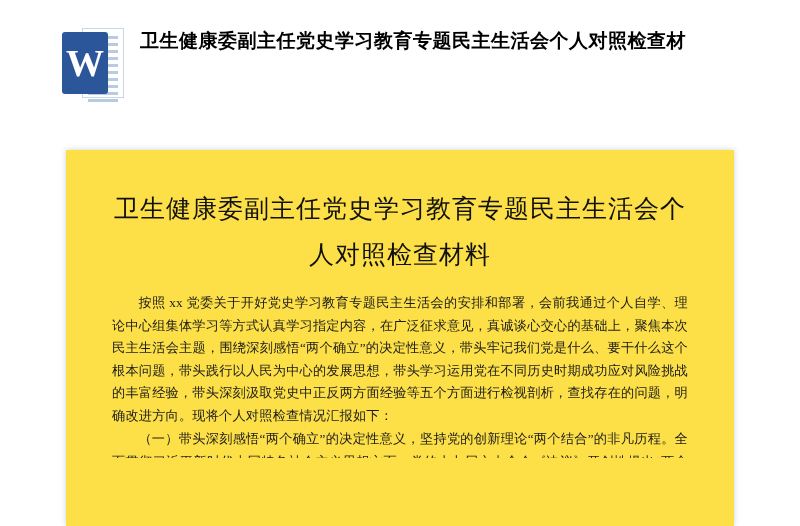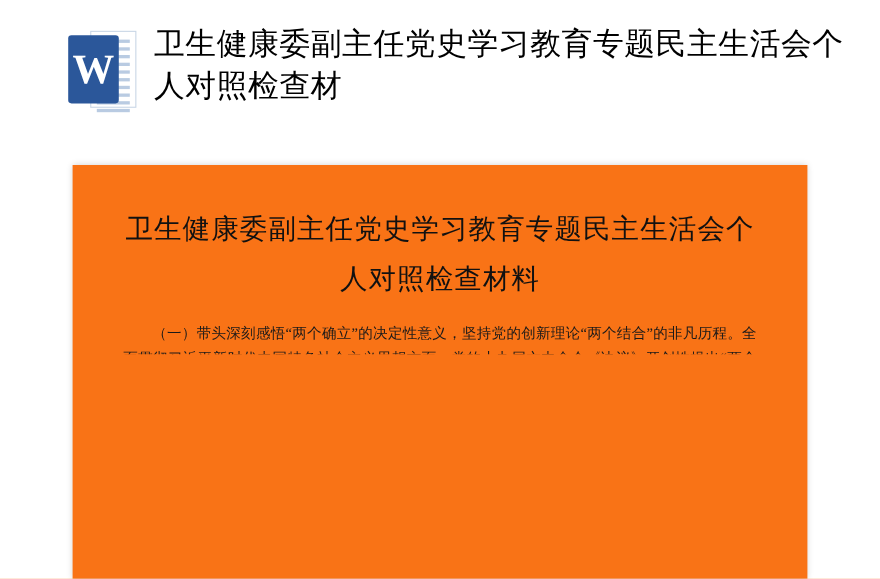--- a/index.html
+++ b/index.html
@@ -68,36 +68,36 @@
     color: #ffffff;
     font-family: "Liberation Serif", serif;
     font-weight: bold;
     font-size: 38px;
     line-height: 62px;
     text-align: center;
   }
   .header-title {
     margin-left: 16px;
     font-family: "Liberation Serif", serif;
-    font-weight: normal;
-    font-size: 28px;
+    font-weight: bold;
+    font-size: 19px;
     line-height: 38px;
     color: #000000;
     letter-spacing: 0.5px;
     max-height: 80px;
     overflow: hidden;
   }
   
   .doc-sheet {
     position: absolute;
     left: 66px;
     top: 150px;
     width: 668px;
     height: 376px;
-    background: #f97316;
+    background: #fde047;
     box-shadow: 0 0 6px rgba(0,0,0,0.18);
     box-sizing: border-box;
     padding: 36px 46px 0 46px;
     overflow: hidden;
   }
   .doc-title {
     font-family: "Liberation Serif", serif;
     font-size: 25px;
     font-weight: 400;
     line-height: 46px;
@@ -144,16 +144,17 @@
           <i></i>
           <i></i>
       </div>
       <div class="blue-tile">W</div>
     </div>
     <div class="header-title">卫生健康委副主任党史学习教育专题民主生活会个人对照检查材</div>
   </div>
 
   <div class="doc-sheet">
     <div class="doc-title">卫生健康委副主任党史学习教育专题民主生活会个人对照检查材料</div>
+    <p class="doc-para indent2">按照 xx 党委关于开好党史学习教育专题民主生活会的安排和部署，会前我通过个人自学、理论中心组集体学习等方式认真学习指定内容，在广泛征求意见，真诚谈心交心的基础上，聚焦本次民主生活会主题，围绕深刻感悟“两个确立”的决定性意义，带头牢记我们党是什么、要干什么这个根本问题，带头践行以人民为中心的发展思想，带头学习运用党在不同历史时期成功应对风险挑战的丰富经验，带头深刻汲取党史中正反两方面经验等五个方面进行检视剖析，查找存在的问题，明确改进方向。现将个人对照检查情况汇报如下：</p>
     <p class="doc-para indent2 clip-last">（一）带头深刻感悟“两个确立”的决定性意义，坚持党的创新理论“两个结合”的非凡历程。全面贯彻习近平新时代中国特色社会主义思想方面。党的十九届六中全会《决议》开创性提出“两个确立”，反映了全党全军全国各族人民的共同心愿，对新时代党和国家事业发展、对推进中华民族伟大复兴历史进程具有决定性意义。党的百年奋斗史充分证明，只有全党坚定维护党的核心和党中央权威，党的领导才会加强，党的事业才能不断取得胜利。作为一名领导干部，能够充分发挥“关键少数”的示范带动作用，坚决维护习近平总书记党中央的核心、全党的核心，坚决维护习近平总书记的核心地位，坚决维护、保障维护、维护统</p>
   </div>
 
 </div>
 
 </body></html>

